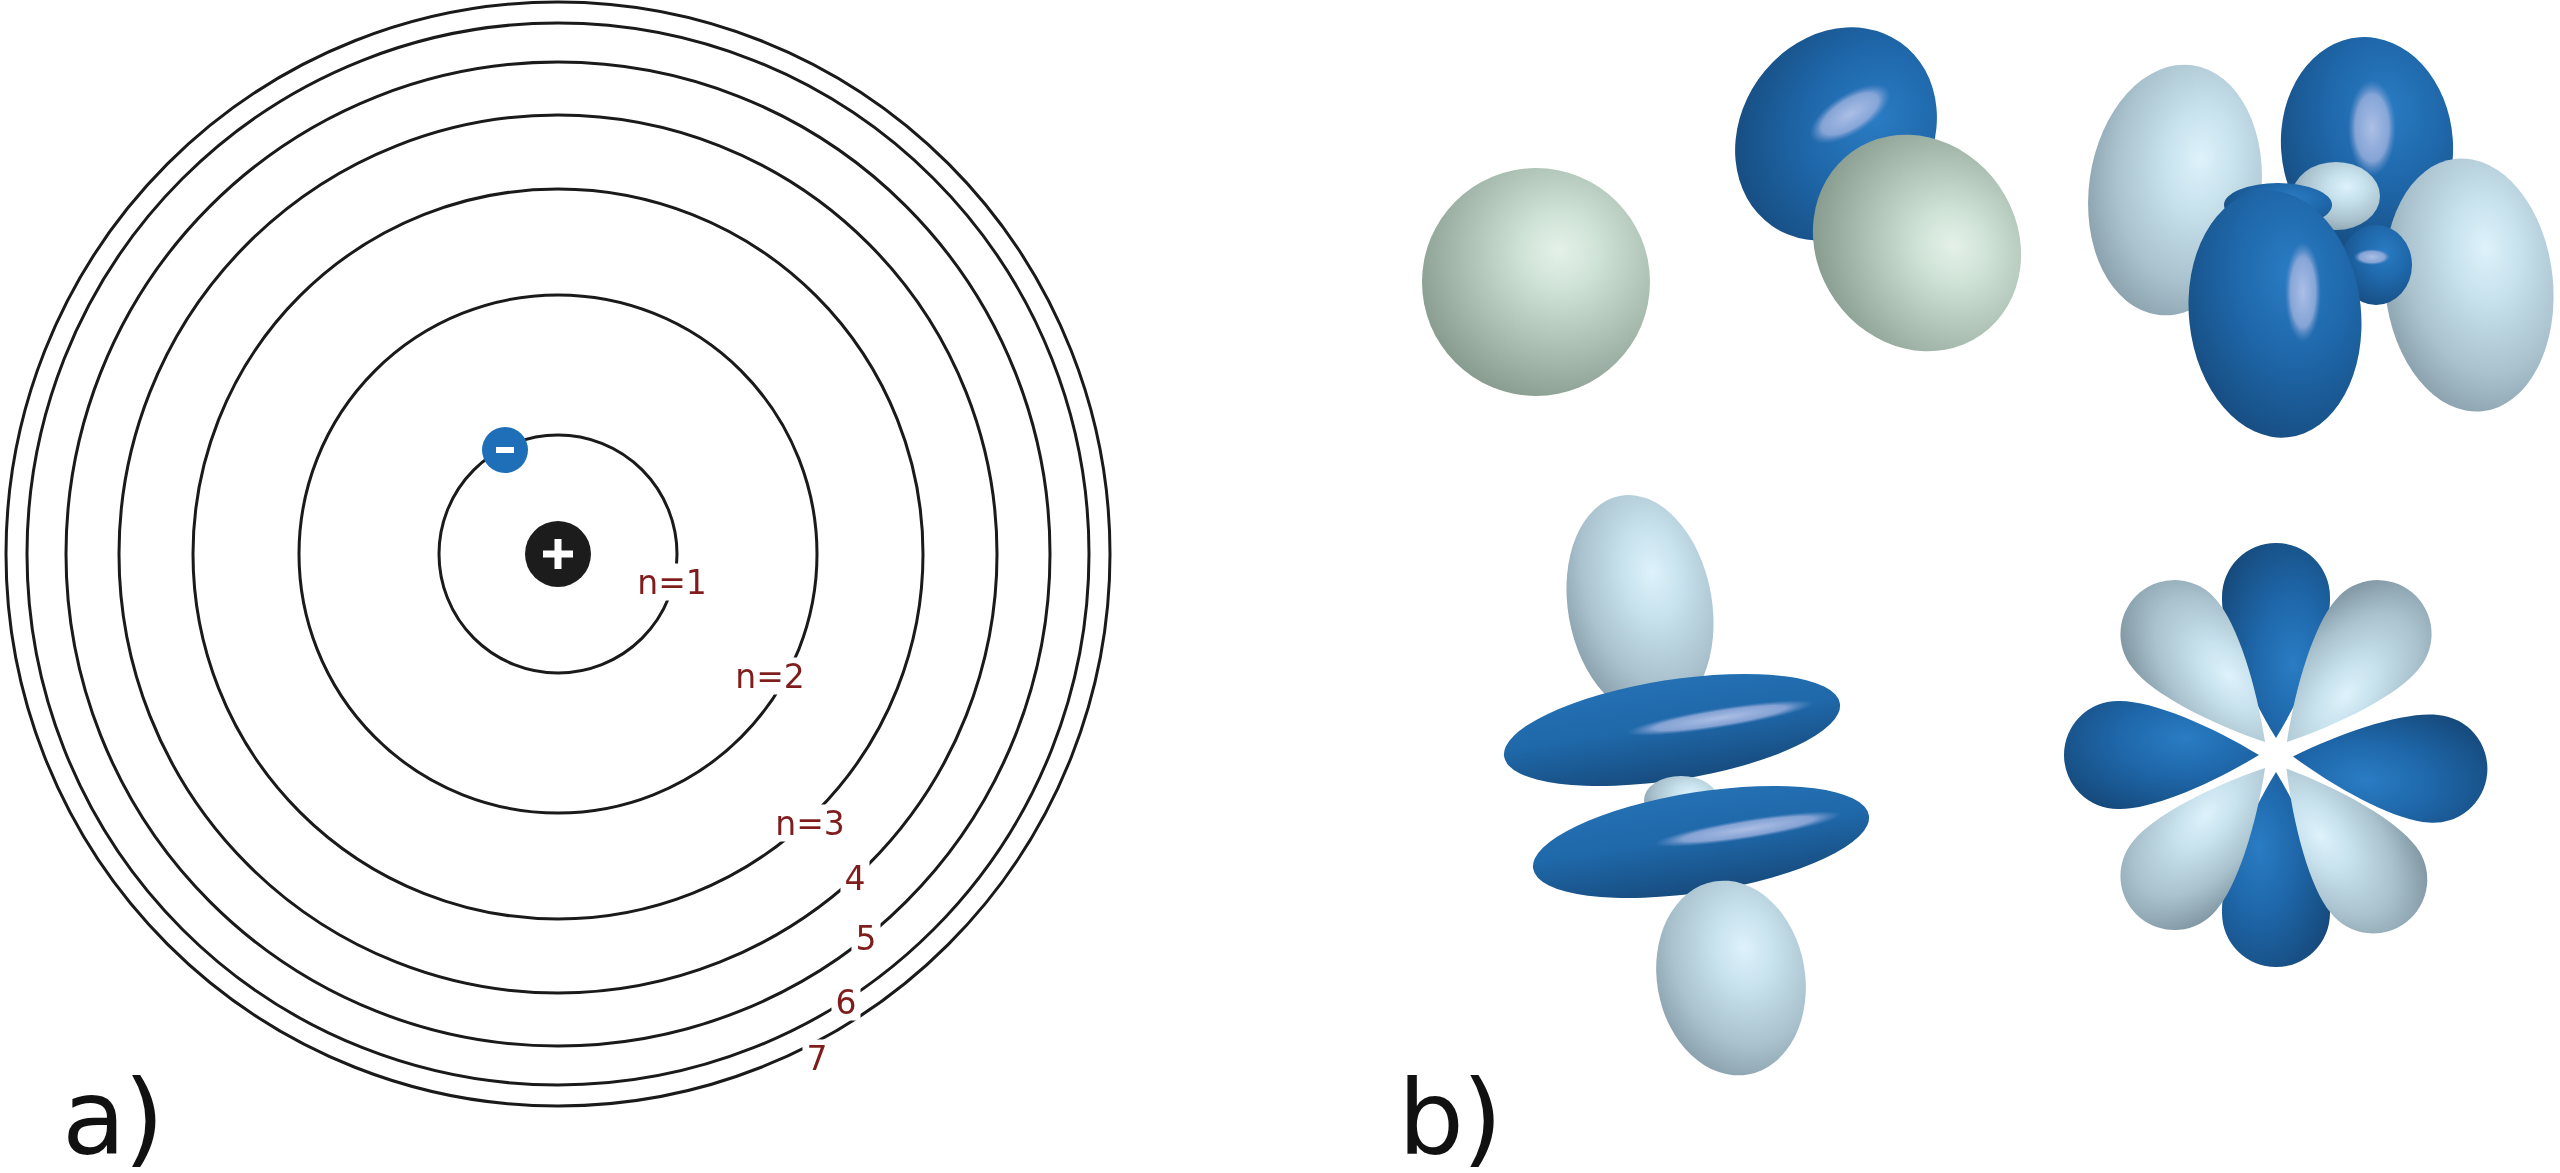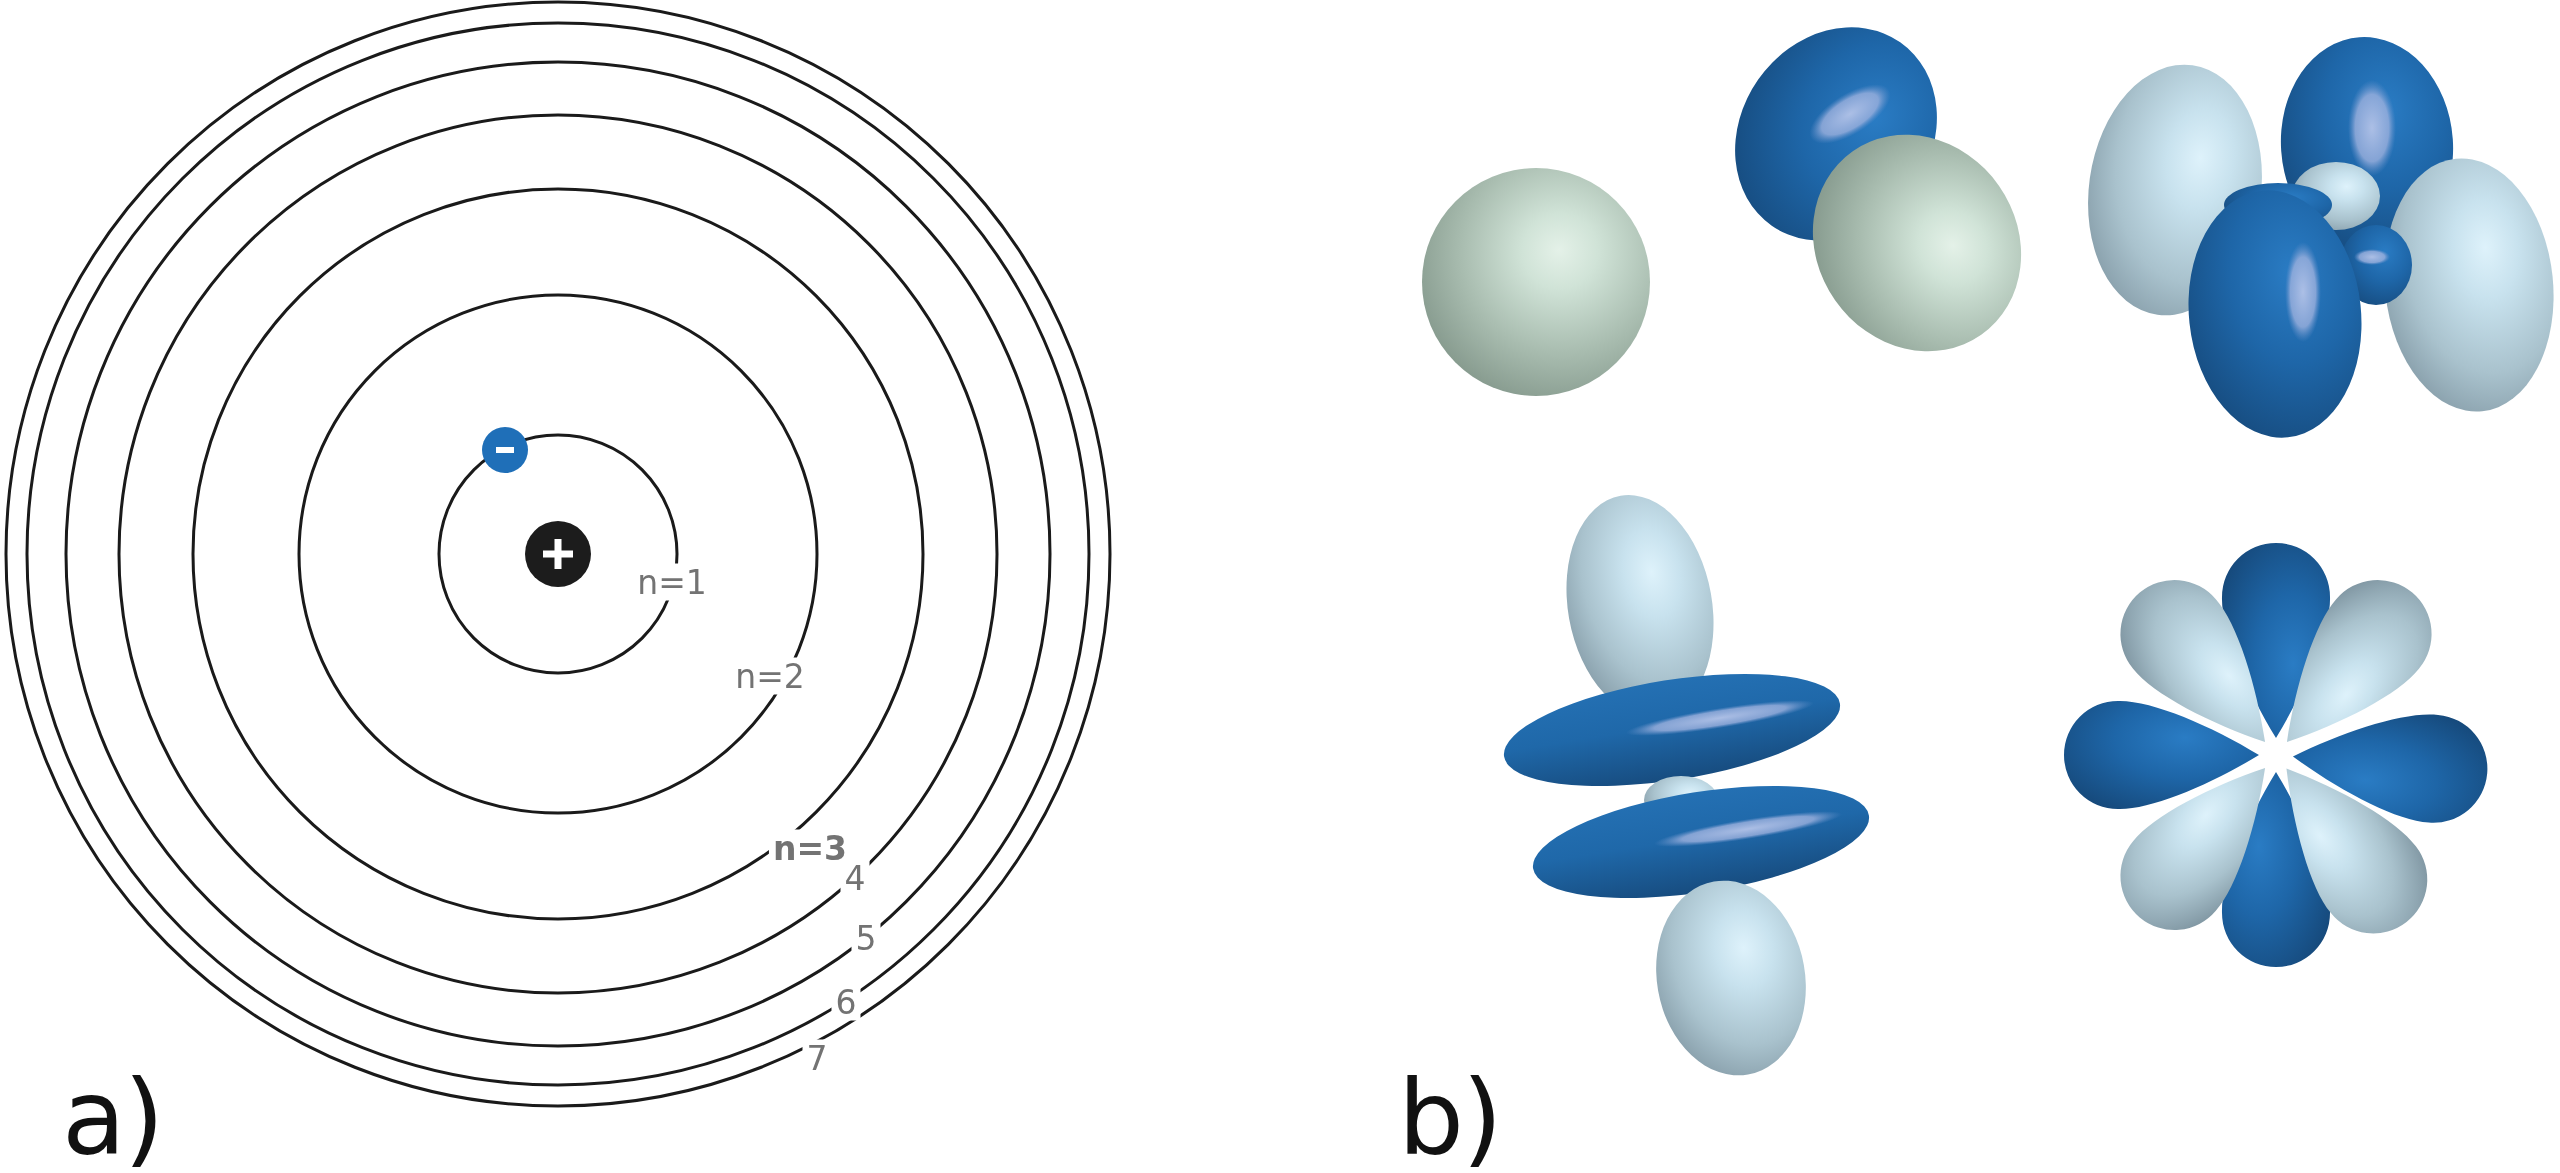--- a/index.html
+++ b/index.html
@@ -1,19 +1,19 @@
 <!DOCTYPE html>
 <html><head>
 <meta charset="utf-8">
 <style>
   html, body { margin: 0; padding: 0; background: #ffffff; }
   body { width: 2560px; height: 1173px; position: relative; overflow: hidden; font-family: "DejaVu Sans", "Liberation Sans", sans-serif; }
   #stage { position: absolute; left: 0; top: 0; width: 2560px; height: 1173px; }
   .panel-label { position: absolute; font-family: "DejaVu Sans", sans-serif; font-size: 104px; line-height: 1; color: #111111; letter-spacing: -2px; }
-  .orbit-label { position: absolute; font-family: "DejaVu Sans", sans-serif; font-size: 33px; line-height: 1; color: #737373; background: #ffffff; padding: 2px 4px; transform: translate(-50%, -50%); white-space: nowrap; }
+  .orbit-label { position: absolute; font-family: "DejaVu Sans", sans-serif; font-size: 33px; line-height: 1; color: #7f1d1d; background: #ffffff; padding: 2px 4px; transform: translate(-50%, -50%); white-space: nowrap; }
 </style>
 </head>
 <body>
 
 <div id="stage">
   <svg id="figure-svg" width="2560" height="1173" viewBox="0 0 2560 1173" xmlns="http://www.w3.org/2000/svg">
     <defs>
       <radialGradient id="g-sage" cx="0.62" cy="0.38" r="0.75" fx="0.6" fy="0.36">
         <stop offset="0" stop-color="#e4f1e8"></stop>
         <stop offset="0.22" stop-color="#d0e3d7"></stop>
@@ -112,21 +112,21 @@
           <g transform="translate(2373.274513101454 879.505699069862) rotate(232)">
             <path d="M 141 0 C 92.25 -29.700000000000003, 32.4 -55.08, 0 -54 A 54 54 0 0 0 0 54 C 32.4 55.08, 92.25 29.700000000000003, 141 0 Z" fill="url(#g-ice)"></path>
           </g>
         </g>
       </g>
   </svg>
 
   <div id="orbit-labels">
       <span class="orbit-label" style="left: 672px; top: 582px;">n=1</span>
       <span class="orbit-label" style="left: 770px; top: 676px;">n=2</span>
-      <span class="orbit-label" style="left: 810px; top: 848px; font-weight: bold;">n=3</span>
+      <span class="orbit-label" style="left: 810px; top: 823px;">n=3</span>
       <span class="orbit-label" style="left: 855px; top: 878px;">4</span>
       <span class="orbit-label" style="left: 866px; top: 938px;">5</span>
       <span class="orbit-label" style="left: 846px; top: 1002px;">6</span>
       <span class="orbit-label" style="left: 817px; top: 1058px;">7</span>
     </div>
 
   <div class="panel-label" style="left:62px; top:1066px;">a)</div>
   <div class="panel-label" style="left:1398px; top:1066px;">b)</div>
 </div>
 

